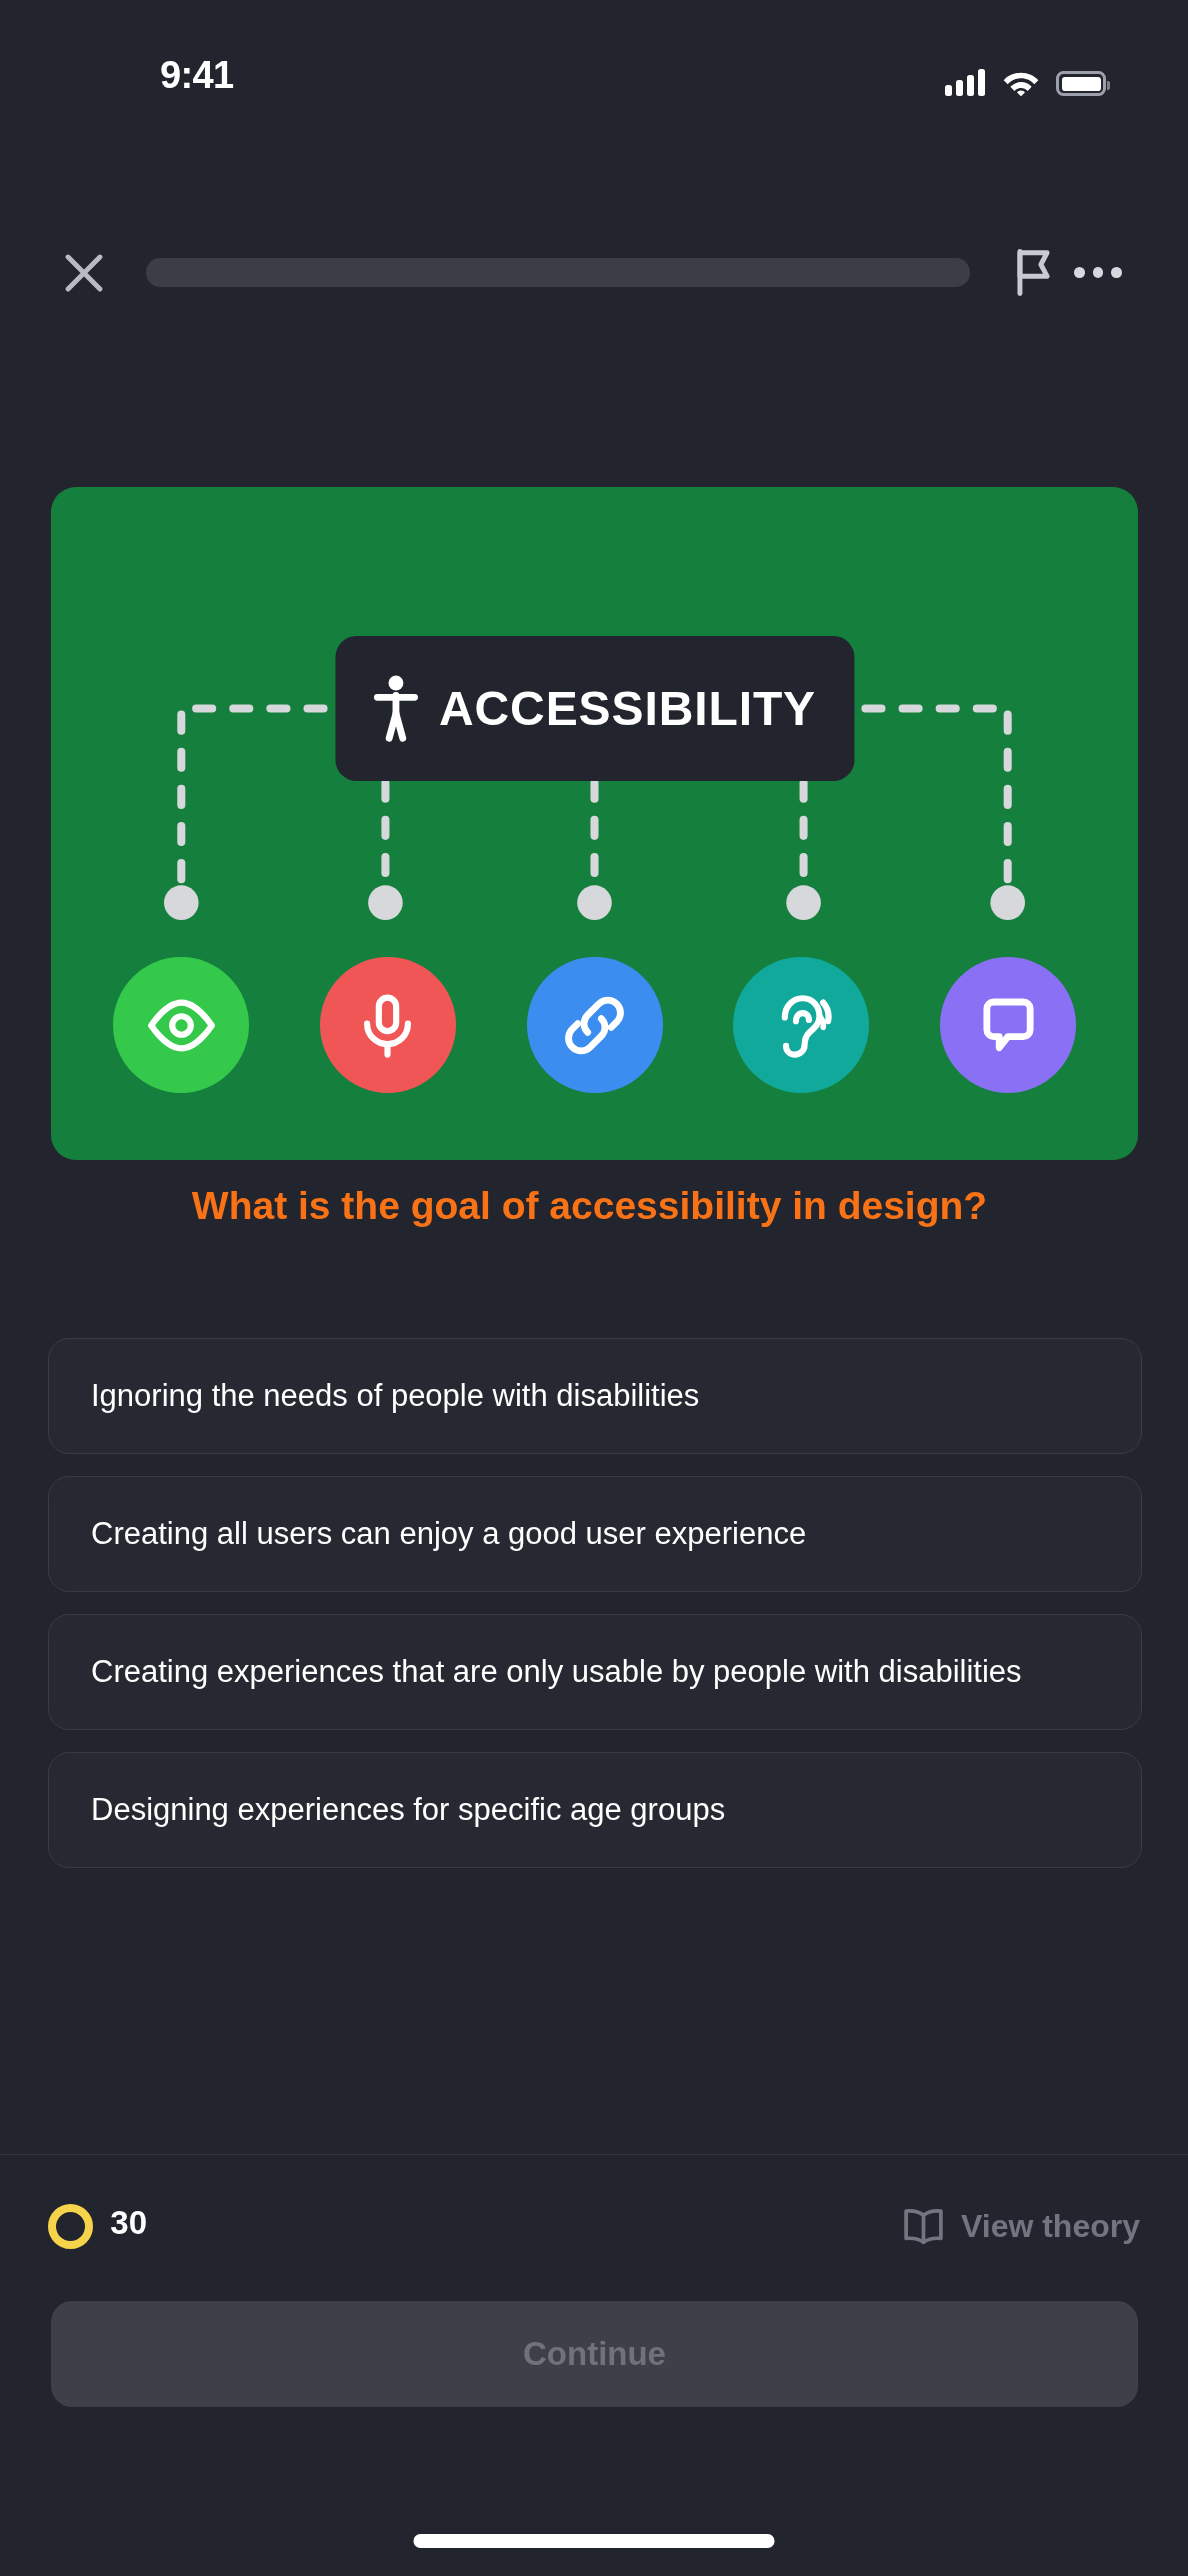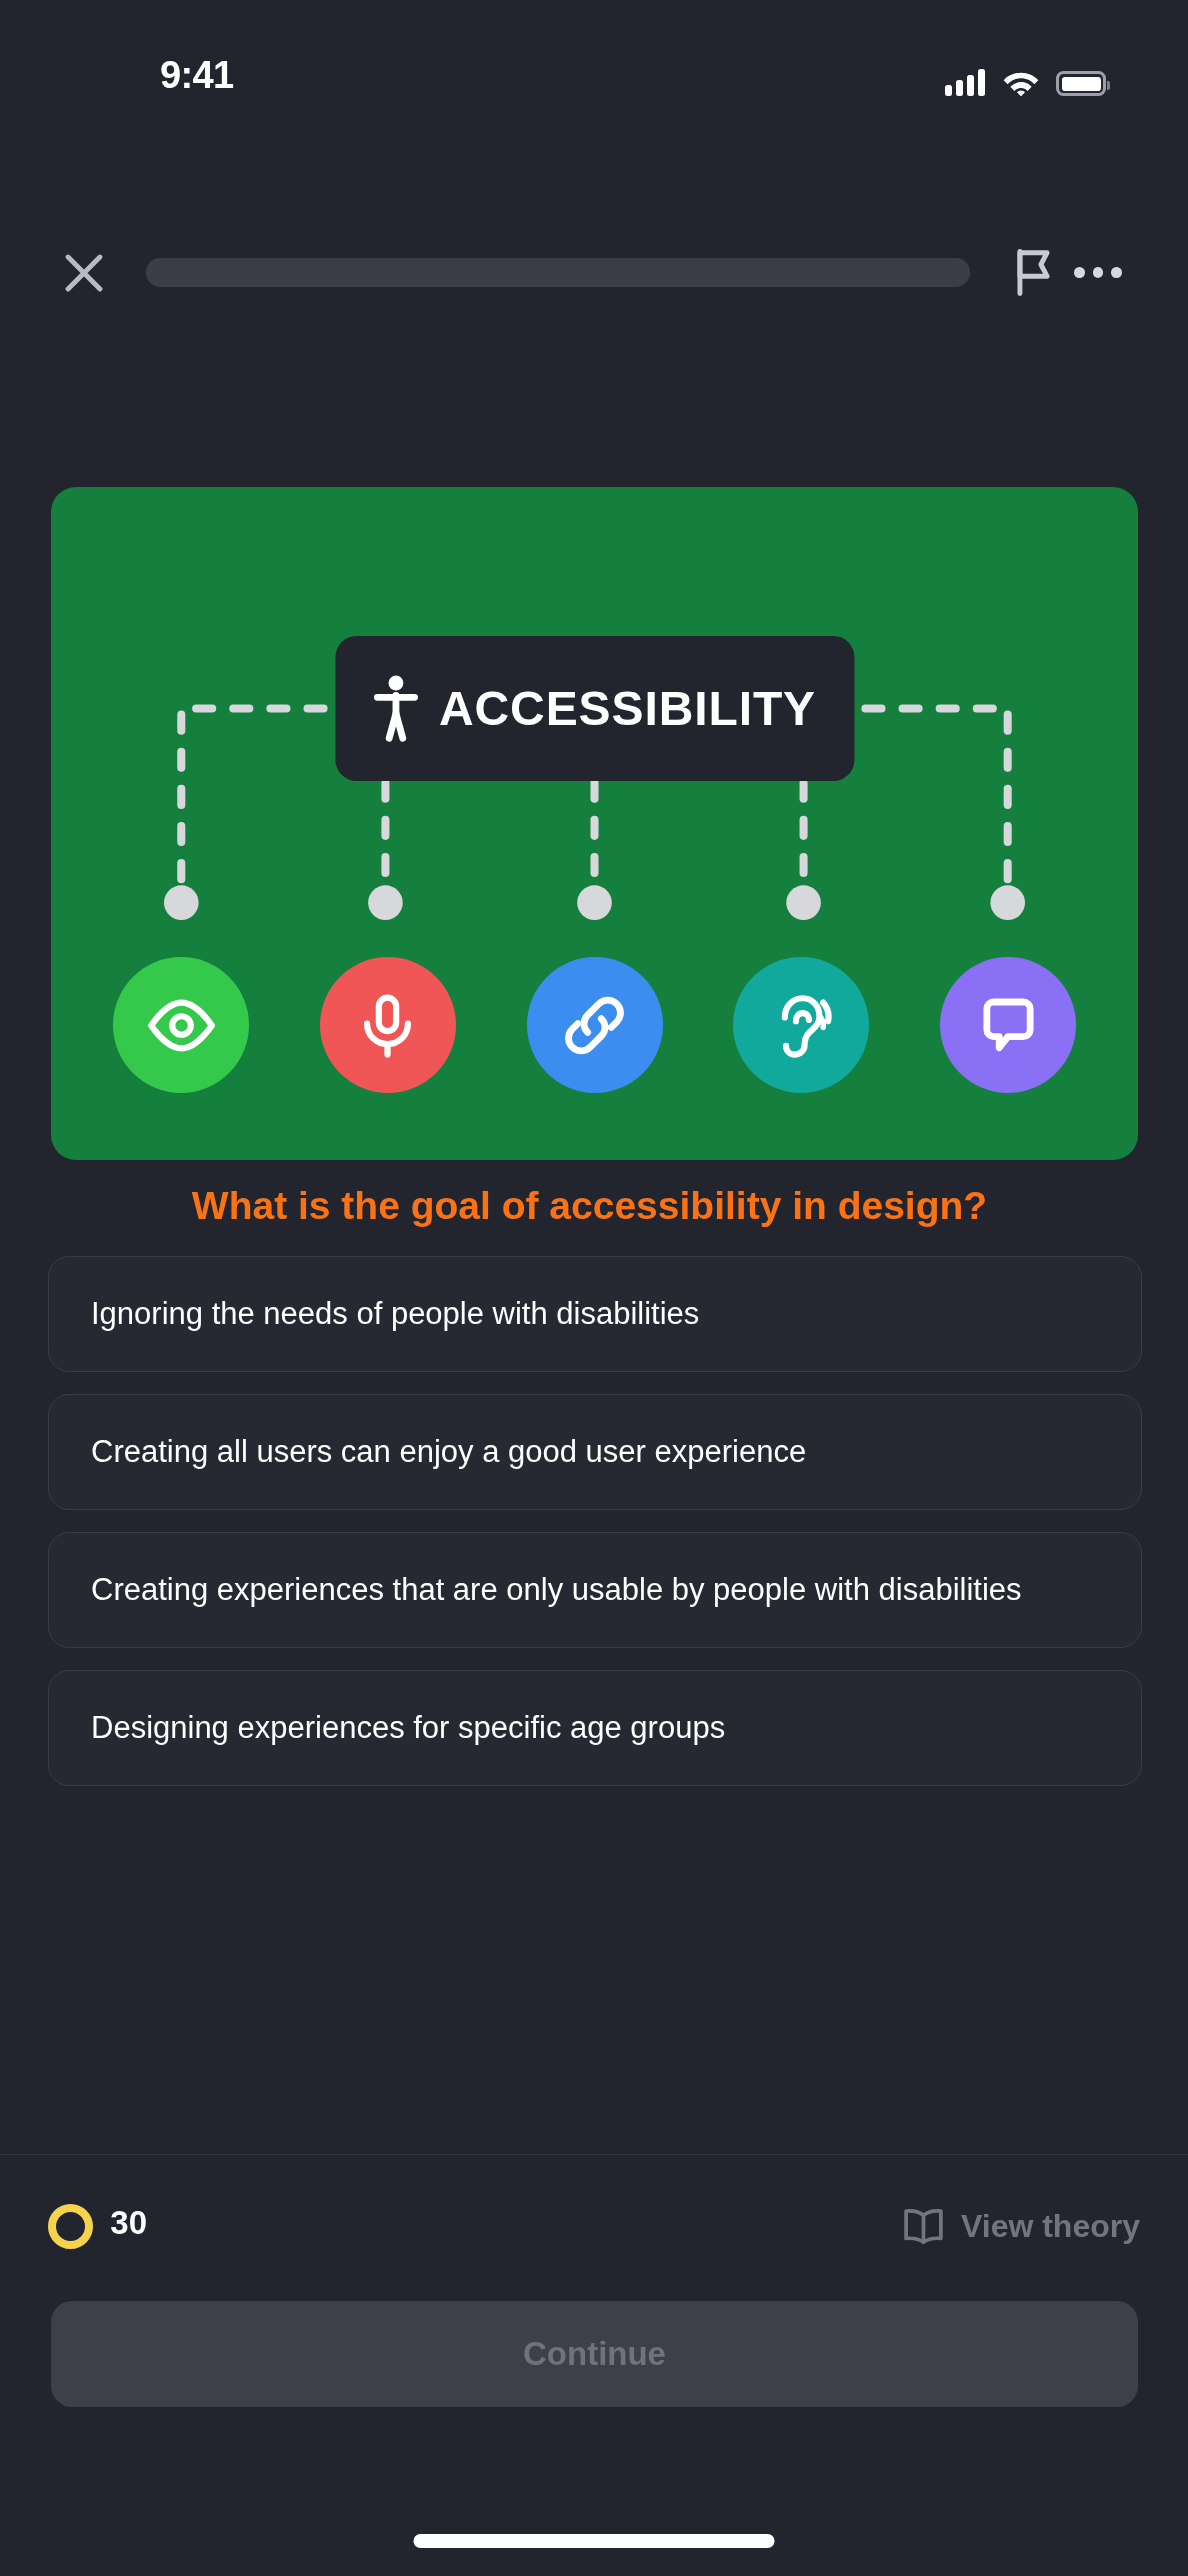--- a/index.html
+++ b/index.html
@@ -207,21 +207,21 @@
     font-size: 39px;
     font-weight: bold;
     line-height: 1.2;
     text-align: center;
   }
 
   
   .options {
     position: absolute;
     left: 48px;
-    top: 1256px;
+    top: 1338px;
     width: 1094px;
   }
   .option {
     background: #272932;
     border: 1.9px solid #393B45;
     border-radius: 21px;
     padding: 35px 42px;
     margin-bottom: 22px;
     color: #FFFFFF;
     font-size: 31px;

